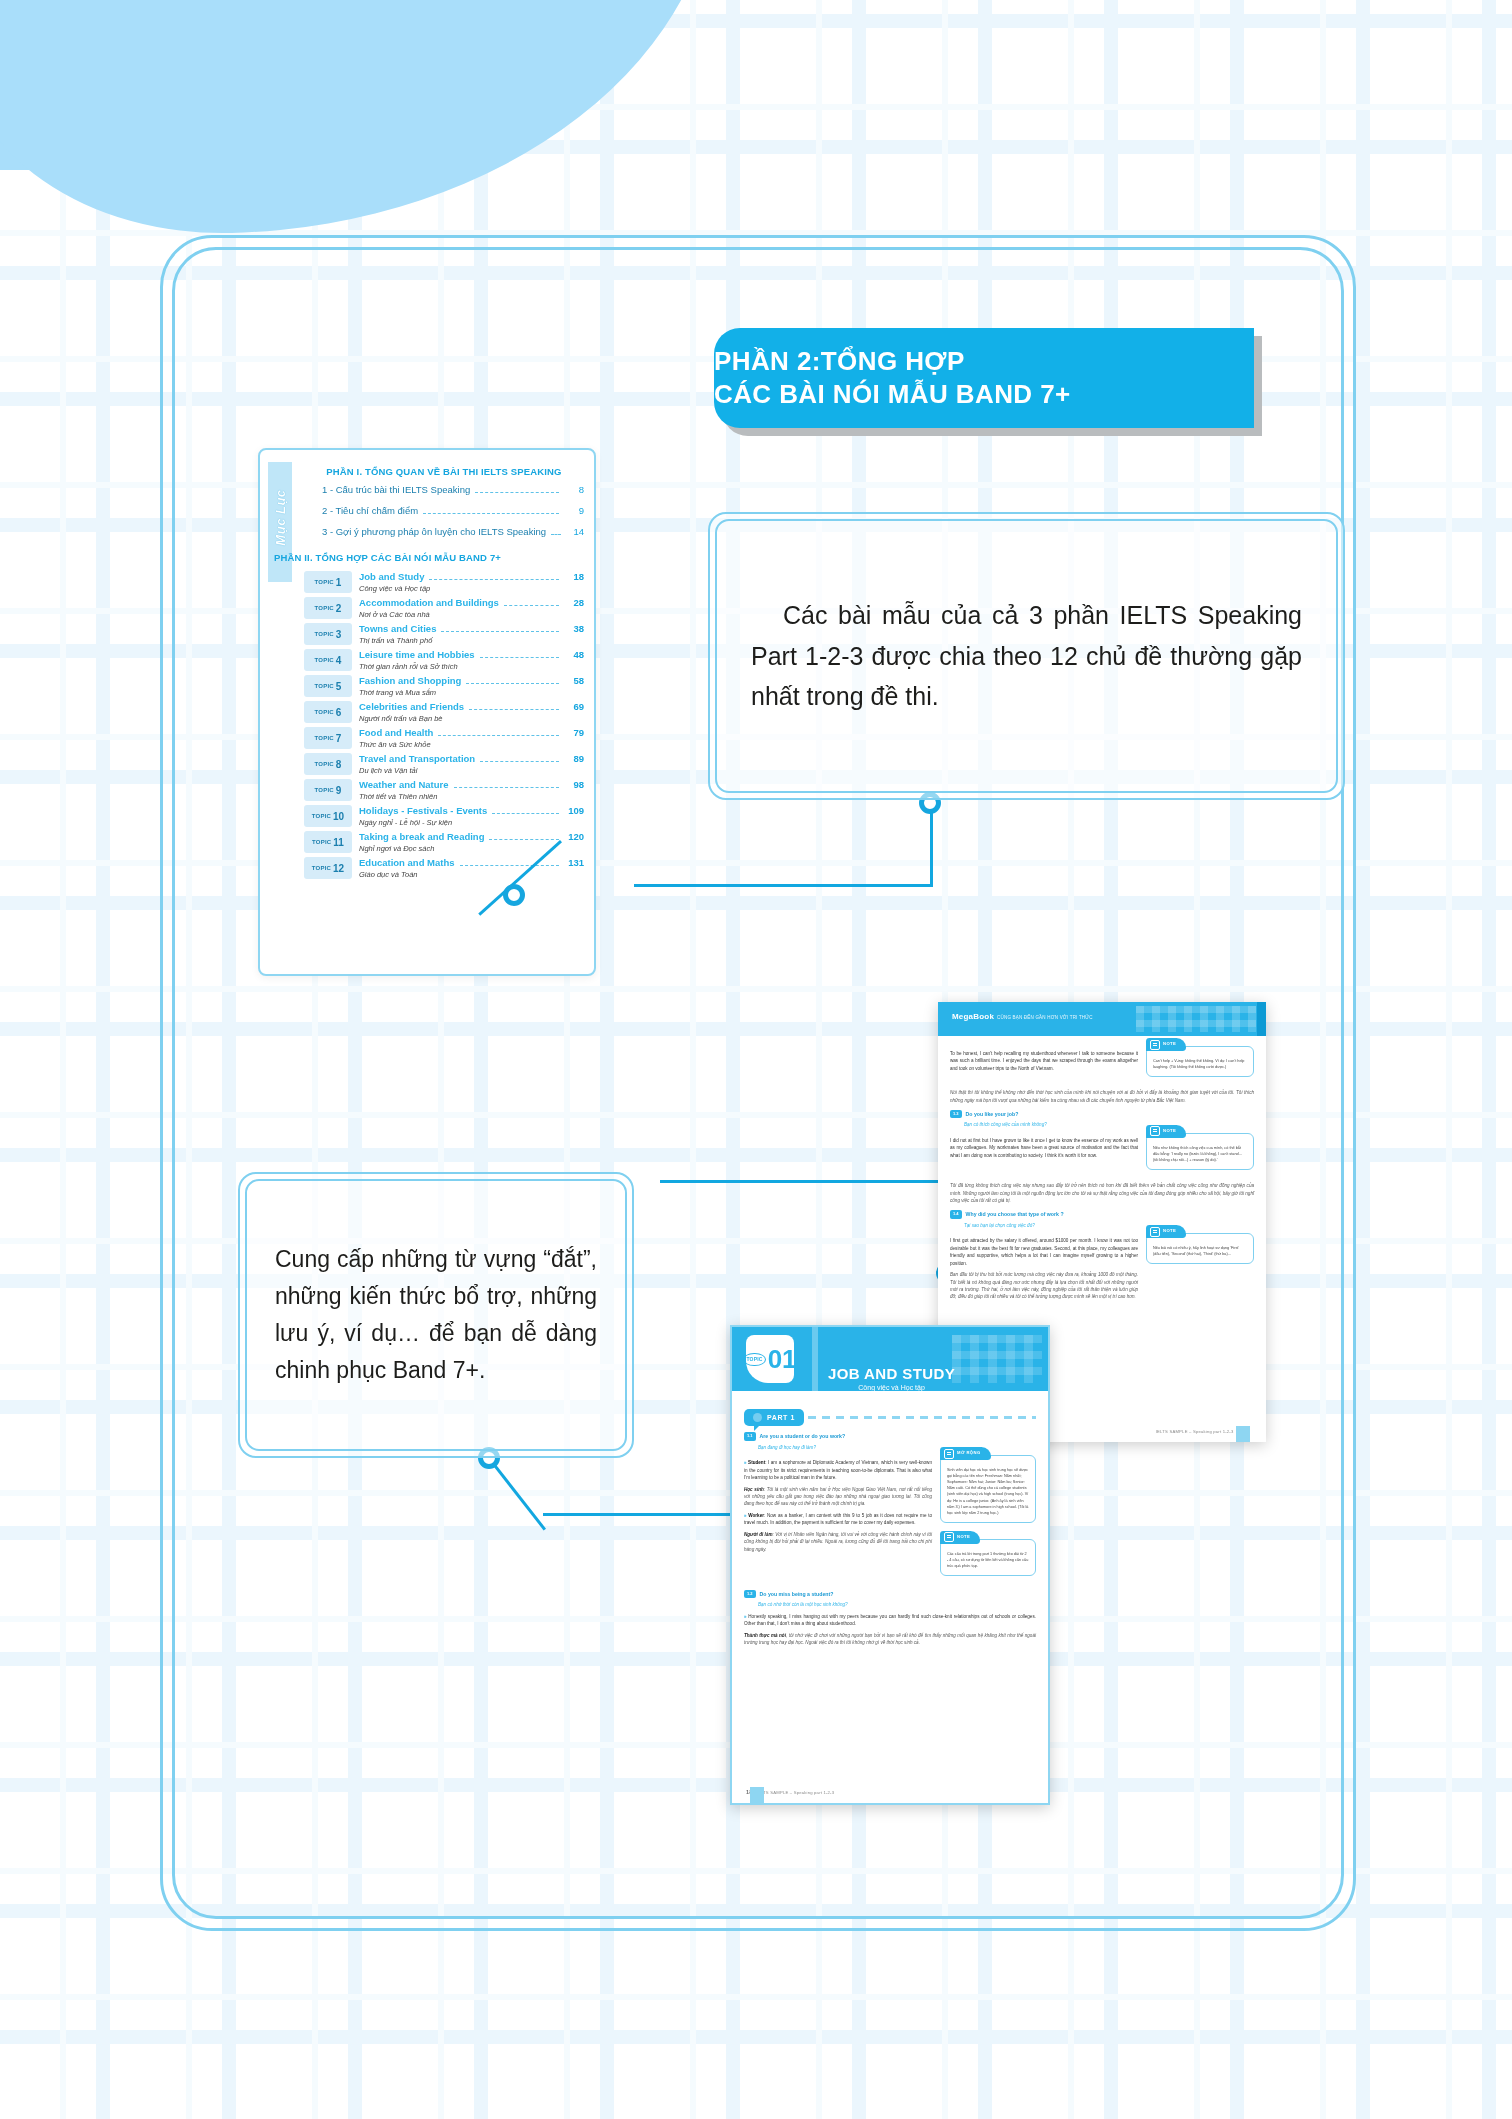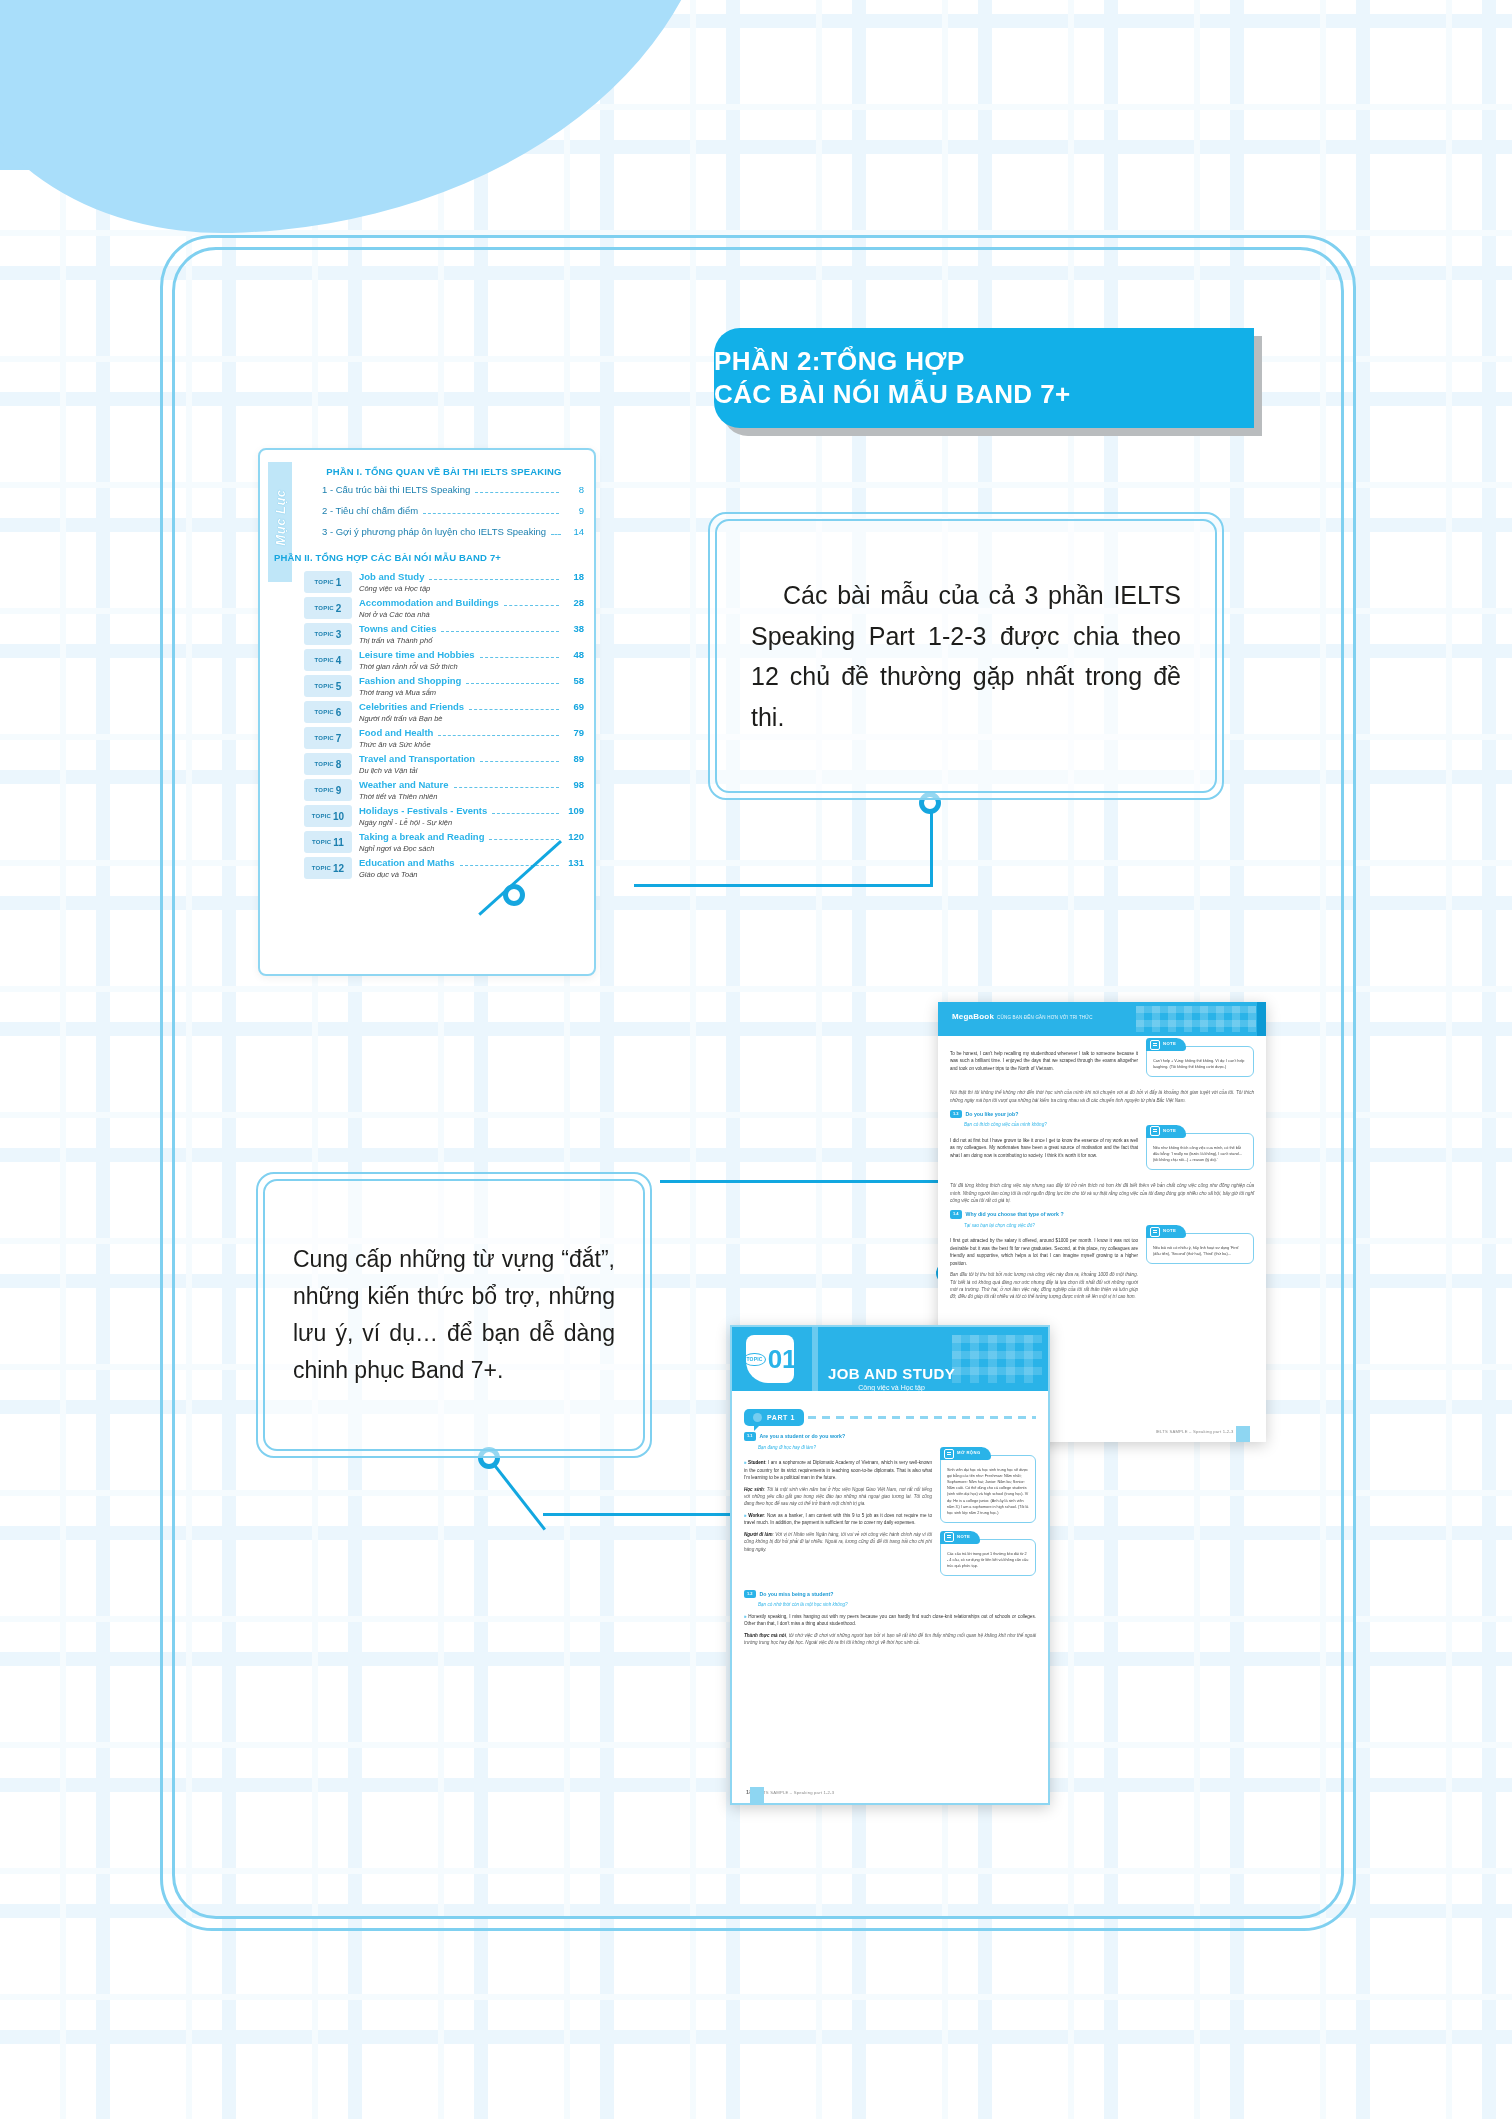--- a/index.html
+++ b/index.html
@@ -116,22 +116,22 @@
     border:2px solid #7fd0f0;border-radius:18px;box-sizing:border-box;
   }
   .callout-in{
     position:absolute;inset:5px;border:2px solid #7fd0f0;border-radius:14px;
     box-sizing:border-box;display:flex;align-items:center;
   }
   .callout p{
     margin:0;padding:0 34px;font-size:25px;line-height:1.62;color:#1d1d1b;
     text-align:justify;text-indent:32px;
   }
-  #callout-right{left:708px;top:512px;width:516px;height:288px;}
-  #callout-left{left:256px;top:1172px;width:396px;height:286px;}
+  #callout-right{left:708px;top:512px;width:637px;height:288px;}
+  #callout-left{left:238px;top:1172px;width:396px;height:286px;}
   #callout-left p{font-size:23px;line-height:1.62;padding:0 28px;text-indent:0;}
 
   
   .conn{position:absolute;background:#12a7e0;}
   .node{
     position:absolute;width:22px;height:22px;border-radius:50%;
     background:#fff;border:5px solid #16a6df;box-sizing:border-box;
   }
 
   

